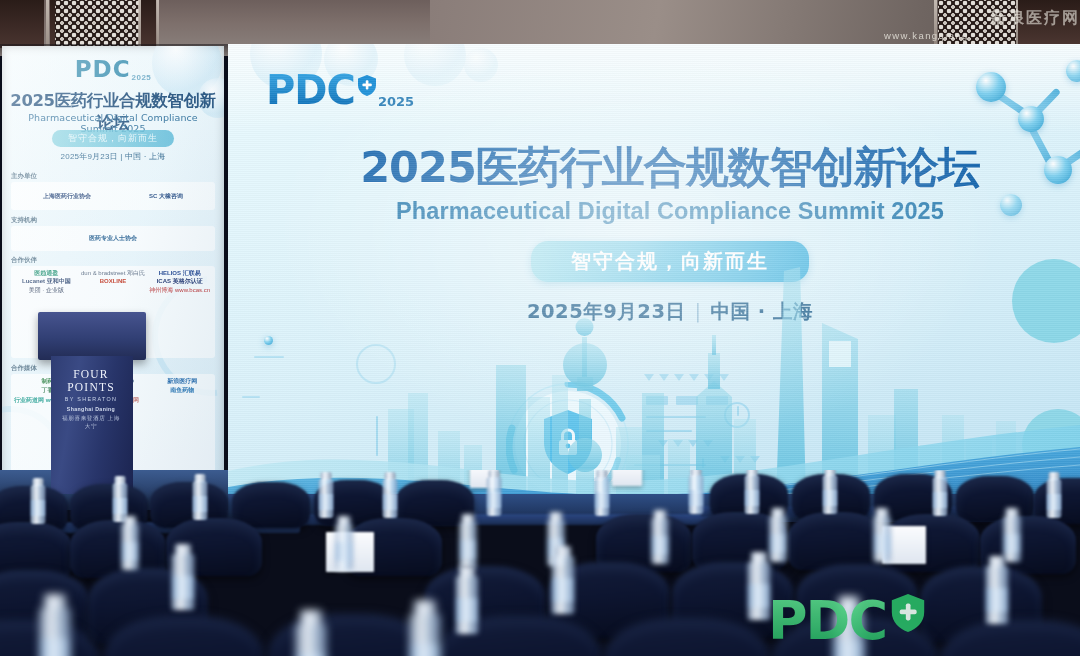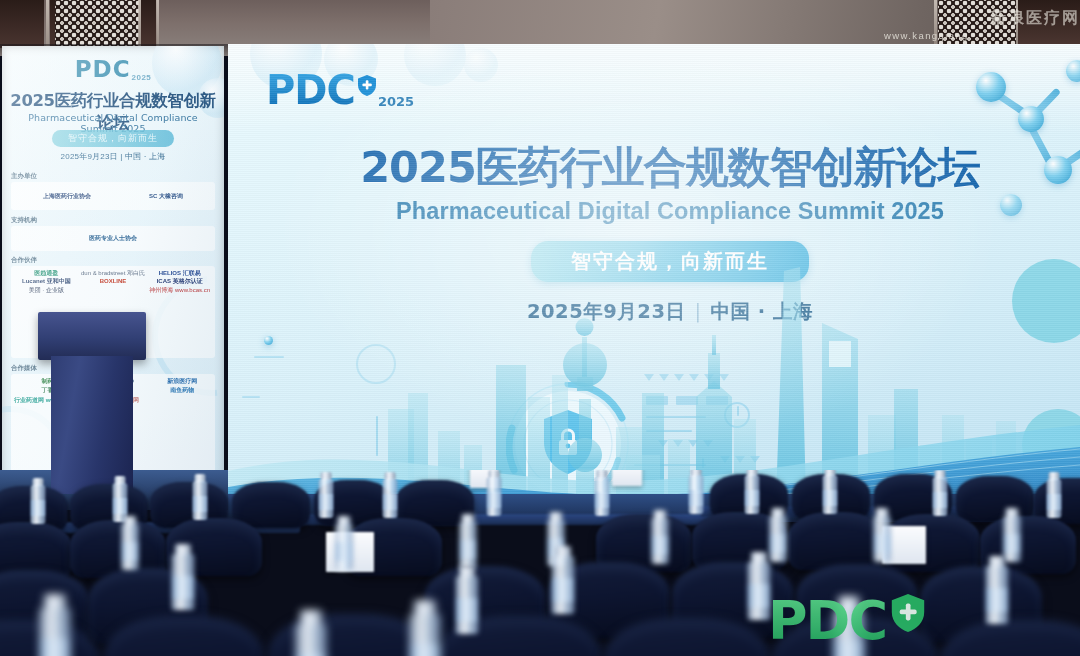--- a/index.html
+++ b/index.html
@@ -526,20 +526,27 @@
 
     <div class="led-vign"></div>
   </div>
 
   <div class="apron"></div>
   <div class="apron-left"></div>
 
   <div class="podium">
     <div class="podium-top"></div>
     <div class="podium-body"></div>
+    <div class="podium-plate">
+      <div class="pp-four">FOUR</div>
+      <div class="pp-four">POINTS</div>
+      <div class="pp-by">BY SHERATON</div>
+      <div class="pp-loc">Shanghai Daning</div>
+      <div class="pp-cn">福朋喜来登酒店 上海大宁</div>
+    </div>
   </div>
 
   <div class="seats">
 
     <div class="seat-row-rail blur1" style="left:0;top:52px;width:300px;"></div>
     <div class="seat-row-rail blur1" style="left:300px;top:44px;width:420px;"></div>
     <div class="seat-row-rail blur1" style="left:700px;top:36px;width:380px;"></div>
 
     <div class="seat blur1" style="left:-10px;top:16px;width:78px;height:46px;"></div>
     <div class="seat blur1" style="left:70px;top:14px;width:78px;height:46px;"></div>

